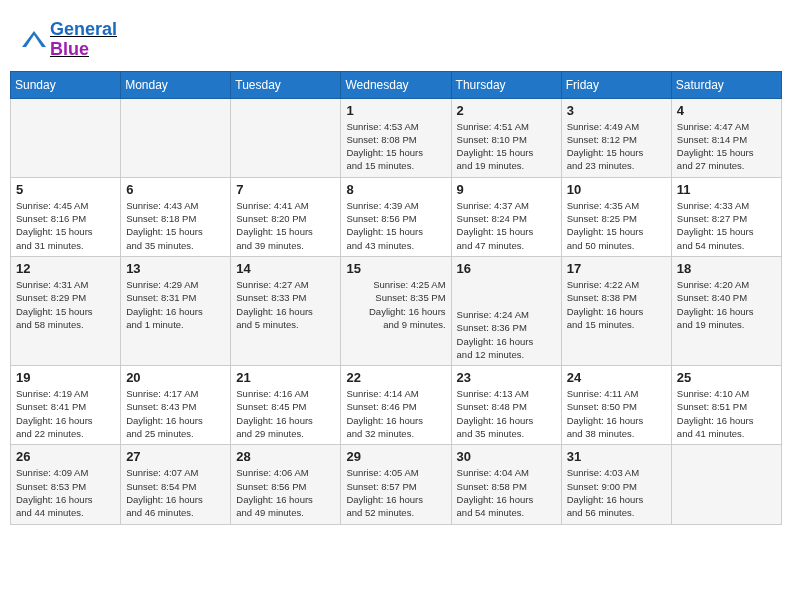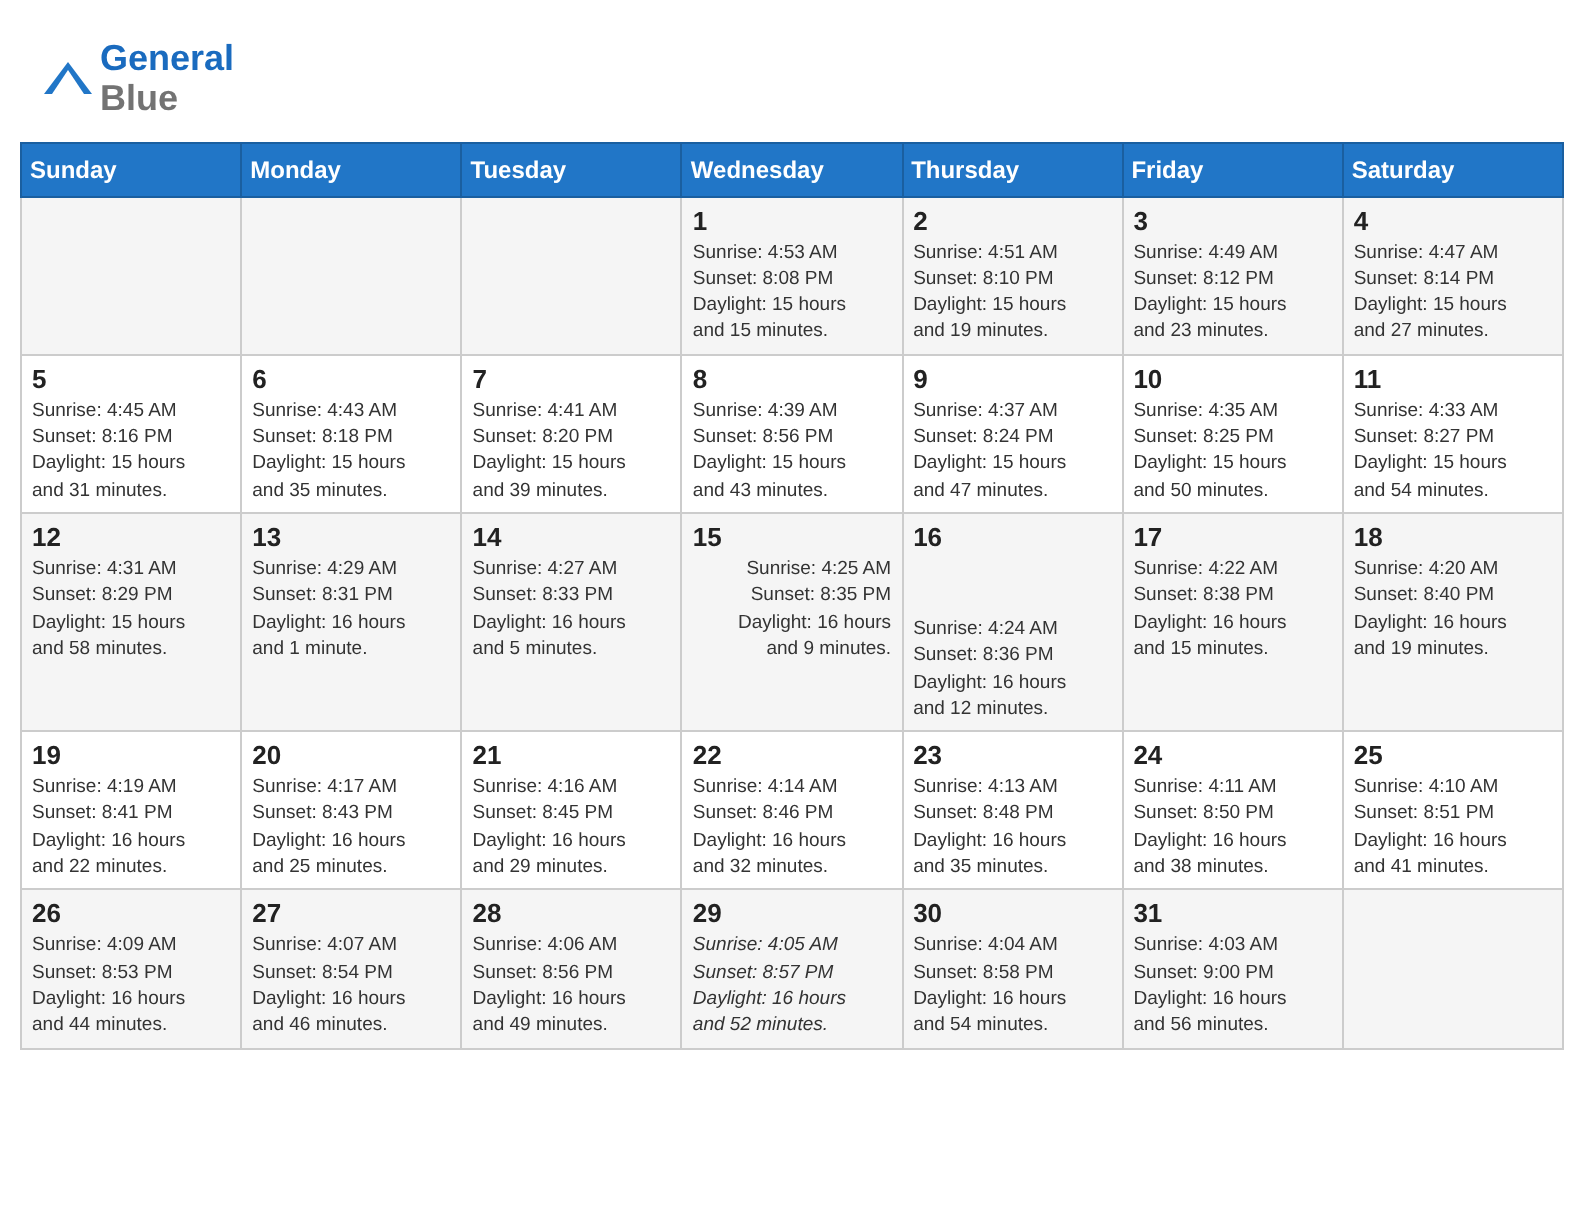--- a/index.html
+++ b/index.html
@@ -8,20 +8,21 @@
       background: #fff;
       width: 792px;
       min-height: 612px;
       padding: 10px;
     }
     .header {
       display: flex;
       justify-content: space-between;
       align-items: center;
       padding: 10px 10px 5px 10px;
+      text-decoration: underline;
     }
     .logo {
       display: flex;
       align-items: center;
     }
     .logo-text {
       font-size: 18px;
       font-weight: bold;
       color: #333;
       line-height: 1.1;
@@ -48,21 +49,21 @@
     }
     .calendar {
       width: 100%;
       border-collapse: collapse;
       margin-top: 6px;
     }
     .calendar th {
       background-color: #2176c7;
       color: #fff;
       font-size: 12px;
-      font-weight: bold;
+      font-weight: normal;
       padding: 6px 4px;
       text-align: left;
       border: 1px solid #1a5fa0;
     }
     .calendar td {
       border: 1px solid #ccc;
       vertical-align: top;
       padding: 4px 5px;
       font-size: 10px;
       color: #333;
@@ -94,21 +95,21 @@
 </head>
 <body>
 
 <div class="header">
   <div class="logo">
     <svg class="logo-icon" viewBox="0 0 28 22" xmlns="http://www.w3.org/2000/svg">
       <polygon points="14,2 26,18 2,18" fill="#2176c7"></polygon>
       <polygon points="14,6 22,18 6,18" fill="#fff"></polygon>
     </svg>
     <div class="logo-text">
-      <span>General</span><br><span style="color:#737373">Blue</span>
+      <span>General</span><br><span style="color:#a21caf">Blue</span>
     </div>
   </div>
   <div class="title-block">
     <div class="month-title"></div>
     <div class="location-title"></div>
   </div>
 </div>
 
 <table class="calendar">
   <thead>
@@ -326,21 +327,21 @@
         </td>
         <td>
           <span class="day-number">28</span>
           <div class="cell-info" style="white-space: pre-line;">Sunrise: 4:06 AM
 Sunset: 8:56 PM
 Daylight: 16 hours
 and 49 minutes.</div>
         </td>
         <td>
           <span class="day-number">29</span>
-          <div class="cell-info" style="white-space: pre-line; font-style: italic;">Sunrise: 4:05 AM
+          <div class="cell-info" style="white-space: pre-line;">Sunrise: 4:05 AM
 Sunset: 8:57 PM
 Daylight: 16 hours
 and 52 minutes.</div>
         </td>
         <td>
           <span class="day-number">30</span>
           <div class="cell-info" style="white-space: pre-line;">Sunrise: 4:04 AM
 Sunset: 8:58 PM
 Daylight: 16 hours
 and 54 minutes.</div>

